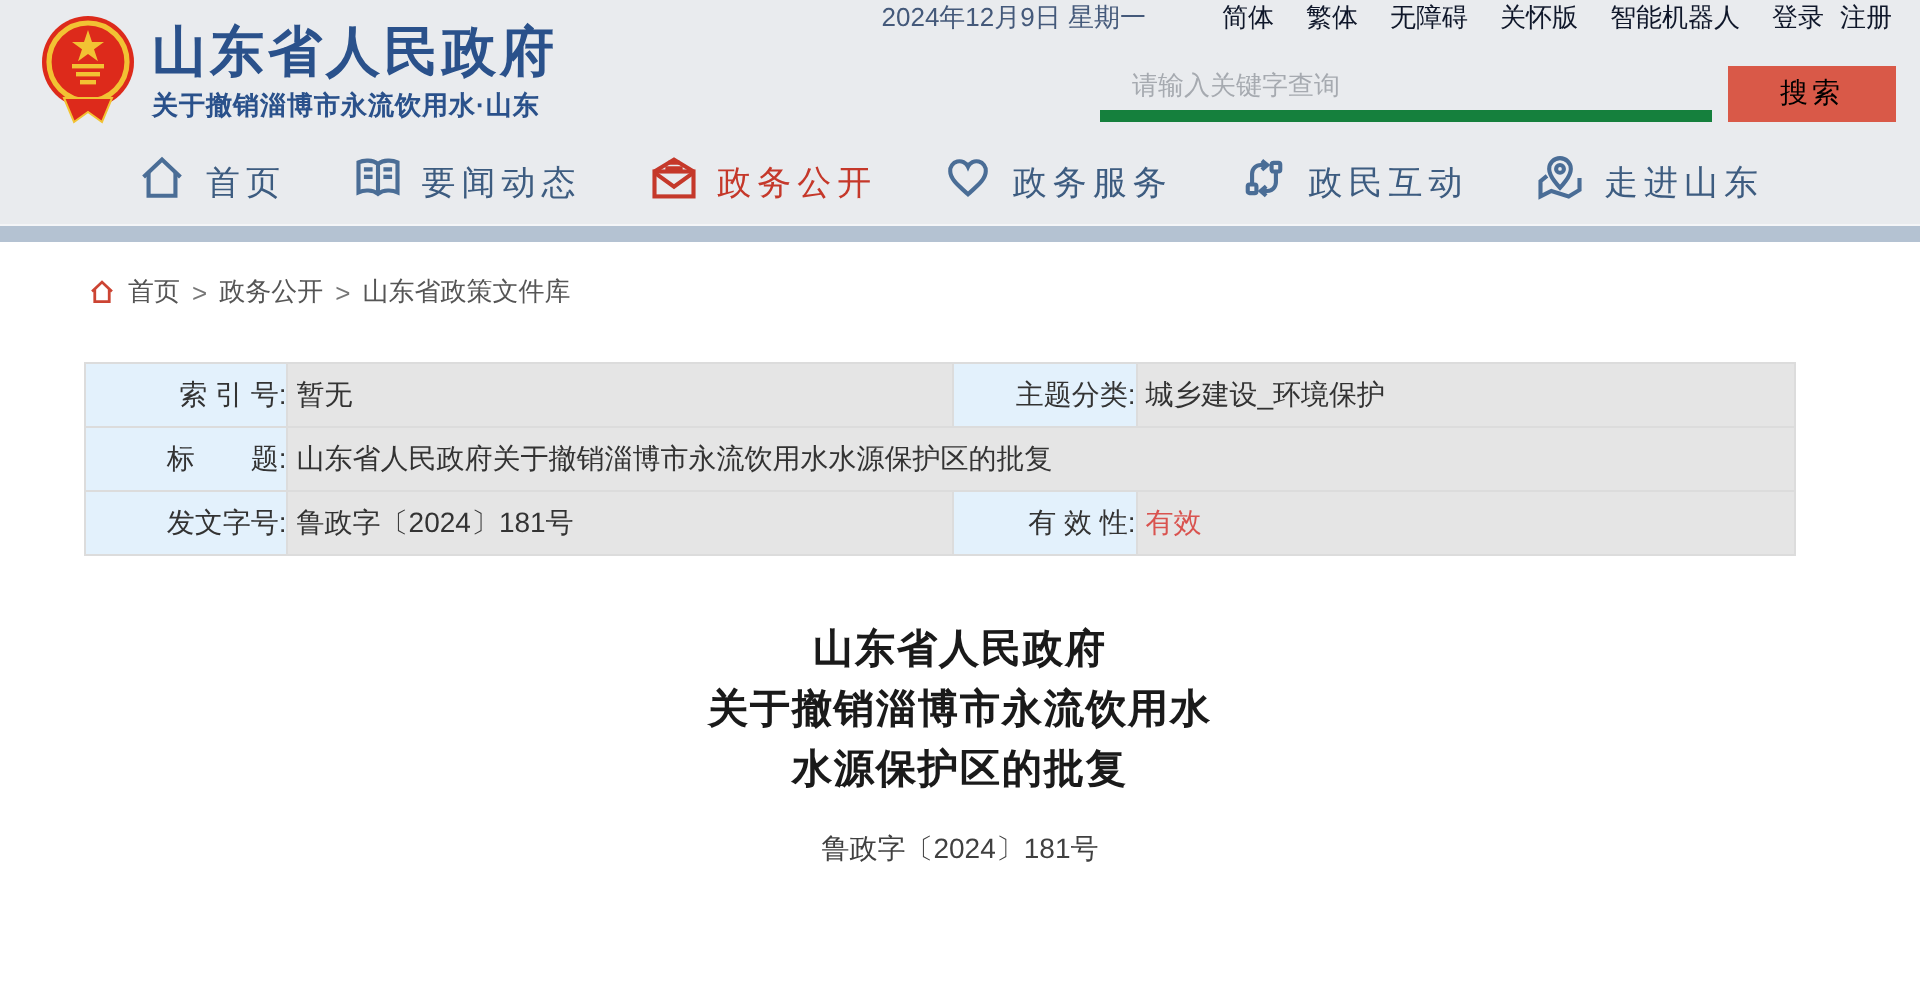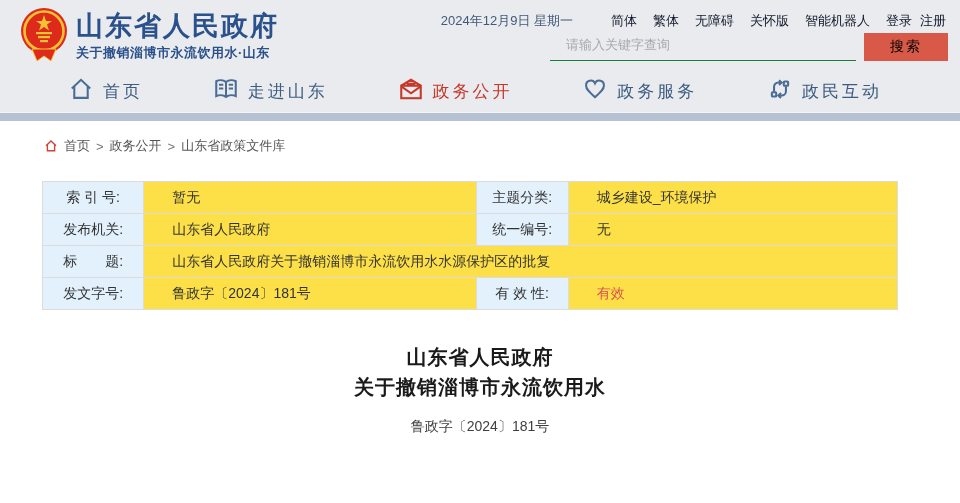--- a/index.html
+++ b/index.html
@@ -6,29 +6,29 @@
   html, body { width: 960px; height: 503px; overflow: hidden; background: #fff;
     font-family: "Liberation Sans", "DejaVu Sans", sans-serif; }
 
   
   .header { position: relative; width: 960px; height: 70px; background: #e9ebee; }
   .logo-wrap { position: absolute; left: 20px; top: 7px; width: 48px; height: 56px; }
   .site-titles { position: absolute; left: 76px; top: 11px; }
   .site-title { font-size: 27px; font-weight: bold; color: #2a518b; letter-spacing: 2px; line-height: 30px; }
   .site-subtitle { font-size: 13px; font-weight: bold; color: #2a518b; margin-top: 3px; letter-spacing: 0.5px; }
 
-  .top-right { position: absolute; right: 14px; top: 12px; display: flex; 
+  .top-right { position: absolute; right: 14px; top: 0; display: flex; 
     font-size: 13px; color: #44597a; }
   .top-right .date { margin-right: 22px; }
   .top-right a { color: #0f172a; text-decoration: none; margin-left: 16px; cursor: pointer; }
   .top-right a.tight { margin-left: 8px; }
 
   .search-row { position: absolute; right: 12px; top: 33px; display: flex; align-items: flex-end; }
   .search-input { width: 306px; height: 28px; background: transparent; border: none;
-    border-bottom: 1px solid #15803d; outline: none; font-size: 13px; color: #333; padding: 0 4px 4px 16px; }
+    border-bottom: 6px solid #15803d; outline: none; font-size: 13px; color: #333; padding: 0 4px 4px 16px; }
   .search-input::placeholder { color: #a6aab0; }
   .search-btn { width: 84px; height: 28px; margin-left: 8px; background: #d95948; color: #000000;
     border: none; font-size: 14px; cursor: pointer; letter-spacing: 2px; }
 
   
   .nav { width: 960px; height: 43px; background: #e9ebee; display: flex; align-items: center;
     justify-content: space-between; padding: 0 78px 0 68px; border-bottom: 1px solid #f4f5f7; }
   .nav-item { display: flex; align-items: center; gap: 9px; font-size: 17px; color: #3d5c80;
     text-decoration: none; letter-spacing: 3px; cursor: pointer; }
   .nav-item svg { width: 26px; height: 26px; stroke: #4a6d96; }
@@ -41,22 +41,22 @@
   .breadcrumb { display: flex; align-items: center; gap: 6px; margin: 16px 0 0 44px;
     font-size: 13px; color: #555; }
   .breadcrumb svg { width: 14px; height: 14px; stroke: #cc4433; }
   .breadcrumb a { color: #555; text-decoration: none; cursor: pointer; }
   .breadcrumb .sep { color: #777; }
 
   
   .meta-table { border-collapse: collapse; margin: 26px 0 0 42px; width: 856px;
     table-layout: fixed; font-size: 14px; color: #333; }
   .meta-table td { border: 1px solid #dcdcdc; height: 32px; }
-  .meta-table td.lbl { background: #e3f1fc; text-align: center; white-space: pre; }
-  .meta-table td.val { padding-left: 28px; background: #fde047; }
+  .meta-table td.lbl { background: #e3f1fc; text-align: right; white-space: pre; }
+  .meta-table td.val { padding-left: 4px; background: #e5e5e5; }
   .c1 { width: 100px; } .c2 { width: 328px; } .c3 { width: 91px; } .c4 { width: 325px; }
   .valid { color: #d9534f; margin-top: 24px; }
 
   
   .doc-block { margin-top: 32px; text-align: center; }
   .doc-title { font-size: 20px; font-weight: bold; color: #1a1a1a; line-height: 30px; letter-spacing: 1px; }
   .doc-number { font-size: 14px; color: #404040; margin-top: 16px; }
 </style>
 </head>
 <body>
@@ -104,21 +104,21 @@
       </svg></span>
     <span>首页</span>
   </a>
   <a class="nav-item">
     <span>
       <svg viewBox="0 0 24 24" fill="none" stroke-width="1.9" width="26" height="26">
         <path d="M12 5.5 C9.5 3.6 5.5 3.6 3 4.8 V18.6 C5.5 17.4 9.5 17.4 12 19.3 C14.5 17.4 18.5 17.4 21 18.6 V4.8 C18.5 3.6 14.5 3.6 12 5.5 Z"></path>
         <path d="M12 5.5 V19.3"></path>
           <path d="M5.5 8 H9.5 M5.5 11.5 H9.5 M14.5 8 H18.5 M14.5 11.5 H18.5"></path>
       </svg></span>
-    <span>走进山东</span>
+    <span>要闻动态</span>
   </a>
   <a class="nav-item active">
     <span>
       <svg viewBox="0 0 24 24" fill="none" stroke-width="1.9" width="26" height="26">
         <path d="M3 9 L12 3.5 L21 9"></path>
           <rect x="3" y="9" width="18" height="11.5"></rect>
         <path d="M3 9.5 L12 16 L21 9.5"></path>
           <path d="M8 7.5 H16 M9.5 4.9 H14.5"></path>
       </svg></span>
     <span>政务公开</span>
@@ -135,20 +135,29 @@
       <svg viewBox="0 0 24 24" fill="none" stroke-width="1.9" width="26" height="26">
         <path d="M6.5 14.5 V10 A4 4 0 0 1 10.5 6 H13"></path>
           <path d="M11 4 L13.5 6 L11 8.2"></path>
         <path d="M17.5 9.5 V14 A4 4 0 0 1 13.5 18 H11"></path>
           <path d="M13 15.8 L10.5 18 L13 20.2"></path>
         <rect x="4.5" y="15" width="4" height="4" rx="0.8"></rect>
           <rect x="15.5" y="5" width="4" height="4" rx="0.8"></rect>
       </svg></span>
     <span>政民互动</span>
   </a>
+  <a class="nav-item">
+    <span>
+      <svg viewBox="0 0 24 24" fill="none" stroke-width="1.9" width="26" height="26">
+        <path d="M6 11 L3 13.5 V20.5 L8 18 L16 20.5 L21 17.5 V12"></path>
+        <path d="M12 16.5 C12 16.5 7 11.5 7 7.8 A5 5 0 0 1 17 7.8 C17 11.5 12 16.5 12 16.5 Z"></path>
+        <circle cx="12" cy="7.8" r="1.8"></circle>
+      </svg></span>
+    <span>走进山东</span>
+  </a>
 </div>
 <div class="strip"></div>
 
 <div class="breadcrumb">
   <svg viewBox="0 0 24 24" fill="none" stroke-width="2.4">
     <path d="M3.5 11.5 L12 3.5 L20.5 11.5"></path>
       <path d="M5.8 9.7 V20.2 H18.2 V9.7"></path>
   </svg>
   <a>首页</a>
   <span class="sep">&gt;</span>
@@ -159,35 +168,30 @@
 
 <table class="meta-table">
   <tbody>
       <tr>
     <td class="lbl c1">索 引 号:</td>
     <td class="val c2">暂无</td>
     <td class="lbl c3">主题分类:</td>
     <td class="val c4">城乡建设_环境保护</td>
   </tr>
   <tr>
-    <td class="lbl c1">发布机关:</td>
-    <td class="val c2">山东省人民政府</td>
-    <td class="lbl c3">统一编号:</td>
-    <td class="val c4">无</td>
-  </tr>
-  <tr>
     <td class="lbl c1">标　　题:</td>
     <td class="val" colspan="3">山东省人民政府关于撤销淄博市永流饮用水水源保护区的批复</td>
   </tr>
   <tr>
     <td class="lbl c1">发文字号:</td>
     <td class="val c2">鲁政字〔2024〕181号</td>
     <td class="lbl c3">有 效 性:</td>
     <td class="val c4 valid">有效</td>
   </tr>
 </tbody>
   </table>
 
 <div class="doc-block">
   <div class="doc-title">山东省人民政府</div>
   <div class="doc-title">关于撤销淄博市永流饮用水</div>
+  <div class="doc-title">水源保护区的批复</div>
   <div class="doc-number">鲁政字〔2024〕181号</div>
 </div>
 
 </body></html>

